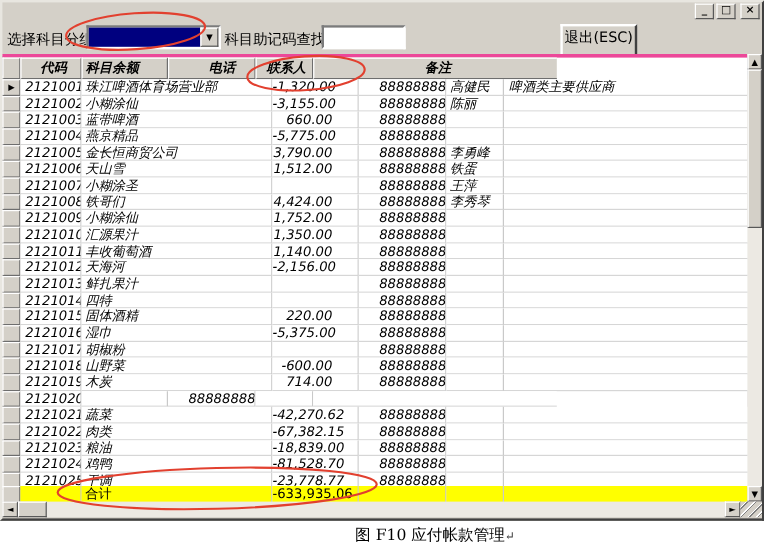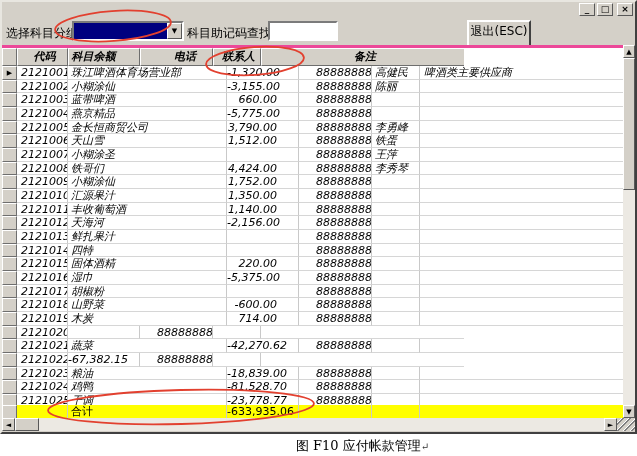--- a/index.html
+++ b/index.html
@@ -312,20 +312,21 @@
     <div class="cell c-code">2121021</div>
     <div class="cell c-name">蔬菜</div>
     <div class="cell c-bal">-42,270.62</div>
     <div class="cell c-phone">88888888</div>
     <div class="cell c-contact"></div>
     <div class="cell c-remark"></div>
   </div>
         <div class="data-row">
     <div class="sel-cell c-sel"></div>
     <div class="cell c-code">2121022</div>
+    <div class="cell c-name">肉类</div>
     <div class="cell c-bal">-67,382.15</div>
     <div class="cell c-phone">88888888</div>
     <div class="cell c-contact"></div>
     <div class="cell c-remark"></div>
   </div>
         <div class="data-row">
     <div class="sel-cell c-sel"></div>
     <div class="cell c-code">2121023</div>
     <div class="cell c-name">粮油</div>
     <div class="cell c-bal">-18,839.00</div>

